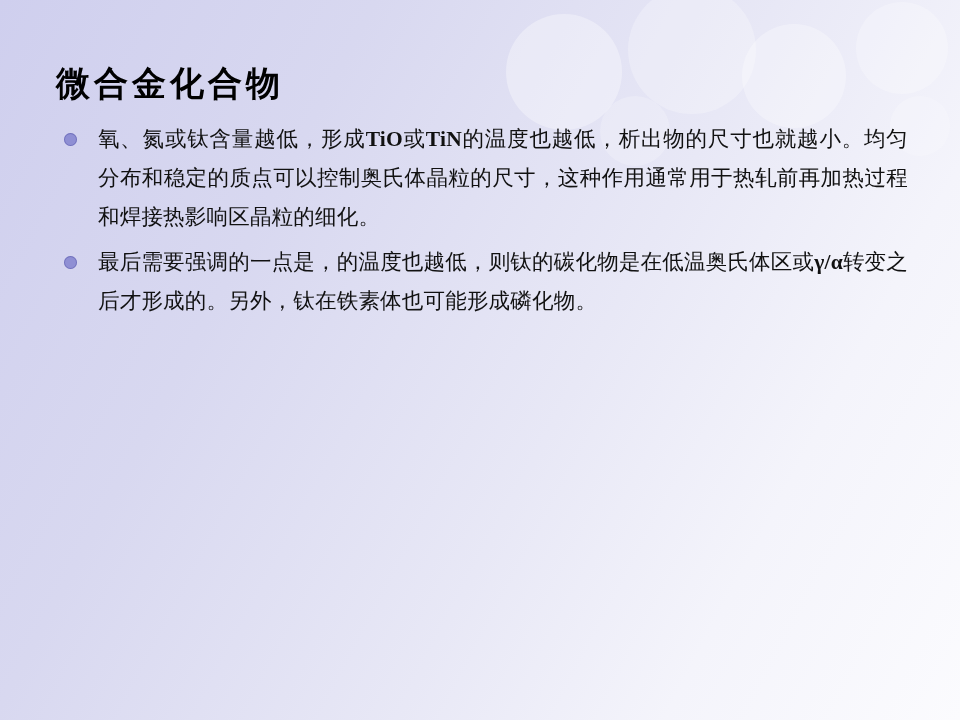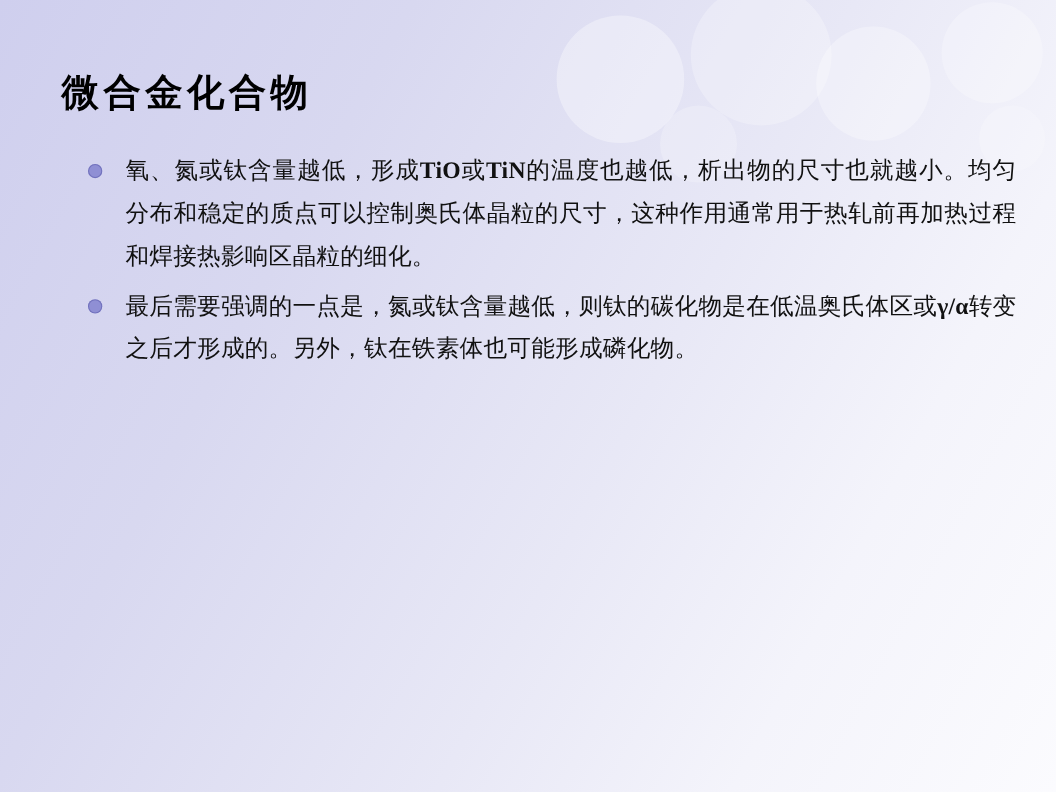--- a/index.html
+++ b/index.html
@@ -43,21 +43,21 @@
     color: #000000;
     font-family: Liberation Sans, sans-serif;
     white-space: nowrap;
   }
 
   .body-list {
     position: absolute;
     left: 56px;
     top: 120px;
     width: 852px;
-    margin: 16px;
+    margin: 0;
     padding: 0;
     list-style: none;
   }
   .bullet-item {
     position: relative;
     padding-left: 42px;
     margin-bottom: 6px;
     font-size: 21.5px;
     line-height: 39px;
     color: #111111;
@@ -94,17 +94,17 @@
 
   <h1 class="title">微合金化合物</h1>
 
   <ul class="body-list">
     <li class="bullet-item">
       <span class="bullet-dot" style="background: rgb(143, 143, 212);"></span>
       <span class="bullet-text"><span>氧、氮或钛含量越低，形成</span><b>TiO</b><span>或</span><b>TiN</b><span>的温度也越低，析出物的尺寸也就越小。均匀分布和稳定的质点可以控制奥氏体晶粒的尺寸，这种作用通常用于热轧前再加热过程和焊接热影响区晶粒的细化。</span></span>
     </li>
     <li class="bullet-item">
       <span class="bullet-dot" style="background: rgb(143, 143, 212);"></span>
-      <span class="bullet-text"><span>最后需要强调的一点是，氮或钛含量越低，则钛的碳化物是在低温奥氏体区或</span><b>γ/α</b><span>转变之后才形成的。另外，钛在铁素体也可能形成磷化物。</span></span>
+      <span class="bullet-text"><span>最后需要强调的一点是，的温度也越低，则钛的碳化物是在低温奥氏体区或</span><b>γ/α</b><span>转变之后才形成的。另外，钛在铁素体也可能形成磷化物。</span></span>
     </li>
   </ul>
 
 </div>
 
 </body></html>

